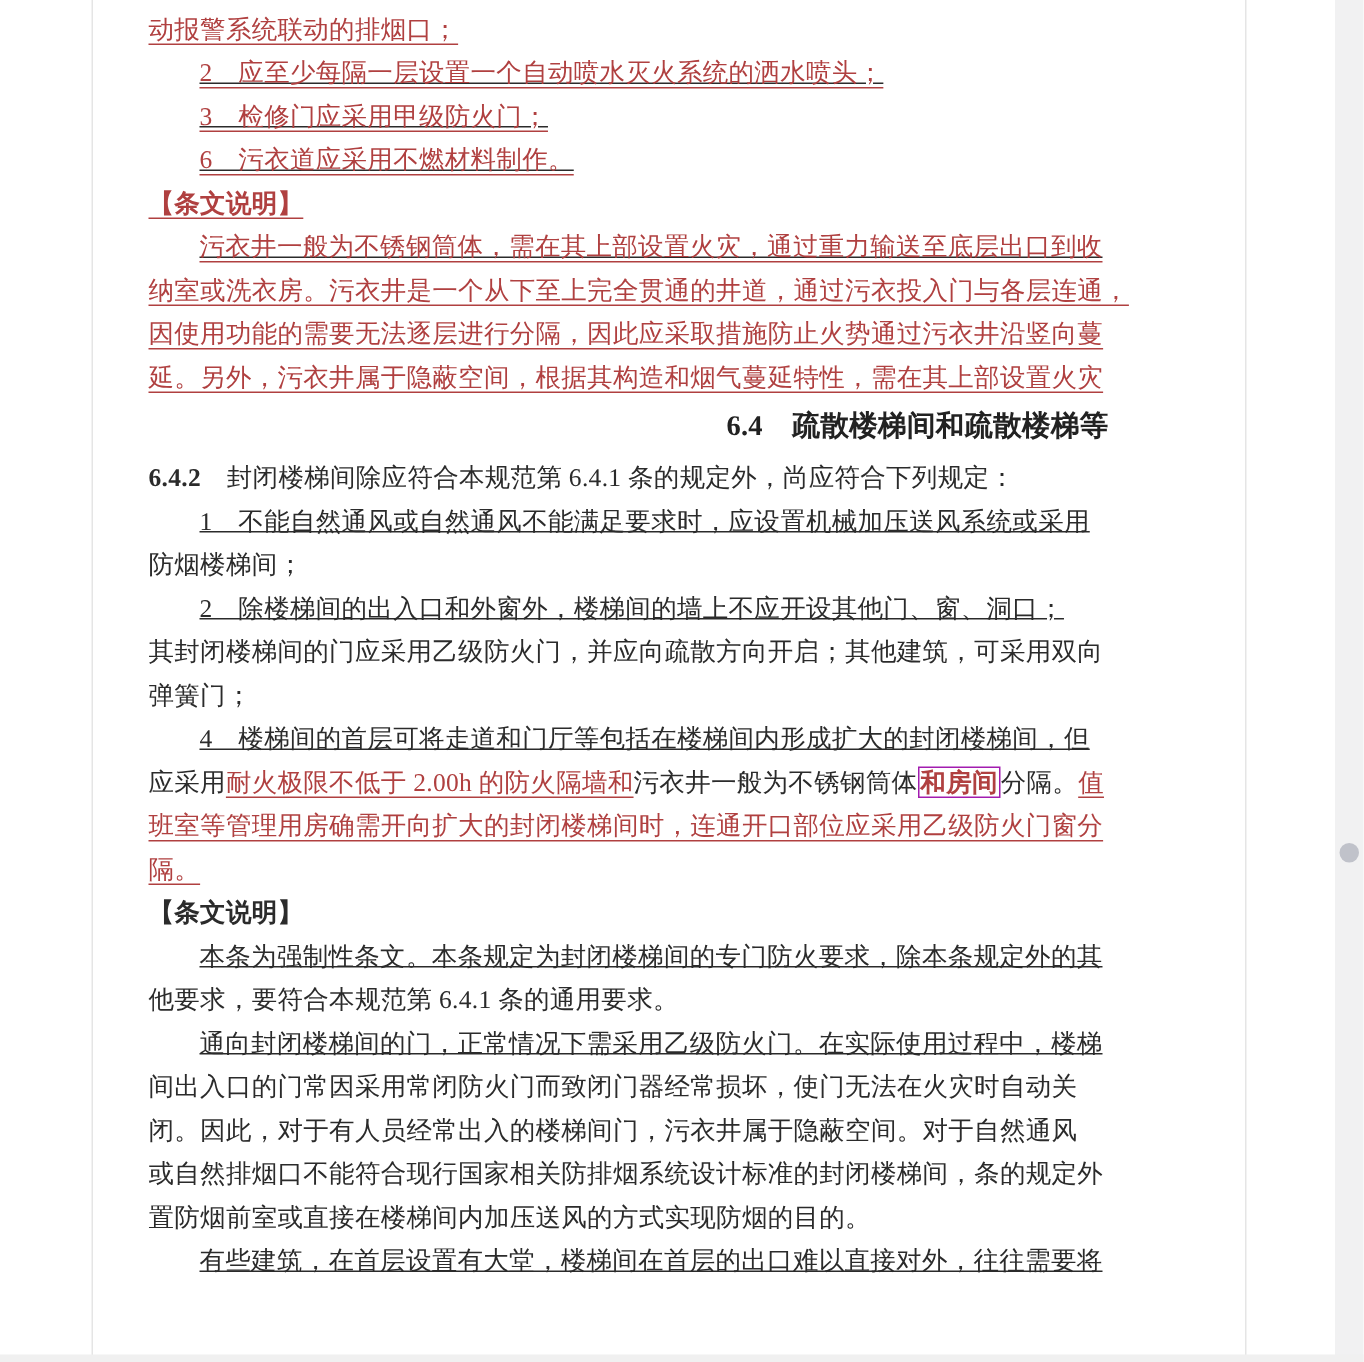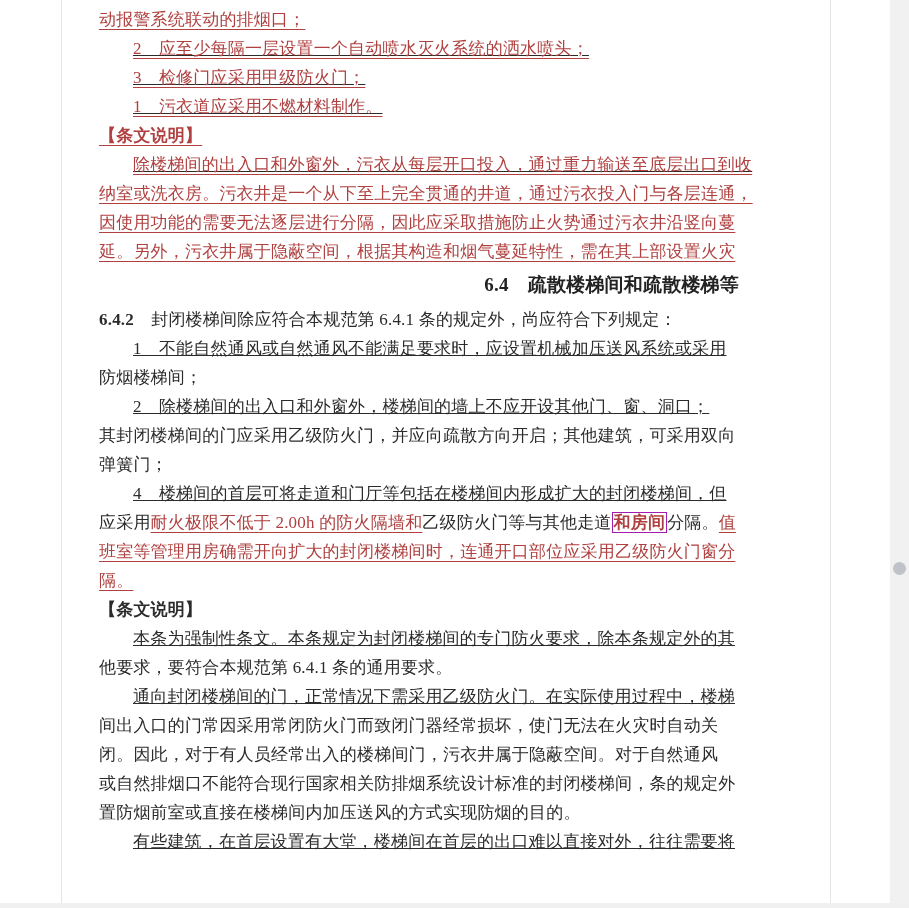--- a/index.html
+++ b/index.html
@@ -70,35 +70,35 @@
 <div class="page-edge edge-left"></div>
 <div class="page-edge edge-right"></div>
 <div class="right-strip"></div>
 <div class="bottom-strip"></div>
 <div class="scroll-dot"></div>
 
 <div class="doc" id="doc">
     <div class="line"><span class="seg-red-underline">动报警系统联动的排烟口；</span></div>
     <div class="line indent"><span class="seg-red-underline">2　应至少每隔一层设置一个自动喷水灭火系统的洒水喷头；</span></div>
     <div class="line indent"><span class="seg-red-underline">3　检修门应采用甲级防火门；</span></div>
-    <div class="line indent"><span class="seg-red-underline">1　污衣道应采用不燃材料制作。</span></div>
+    <div class="line indent"><span class="seg-red-underline">6　污衣道应采用不燃材料制作。</span></div>
     <div class="line"><span class="seg-red-bold-underline">【条文说明】</span></div>
-    <div class="line indent"><span class="seg-red-underline">除楼梯间的出入口和外窗外，污衣从每层开口投入，通过重力输送至底层出口到收</span></div>
+    <div class="line indent"><span class="seg-red-underline">污衣井一般为不锈钢筒体，需在其上部设置火灾，通过重力输送至底层出口到收</span></div>
     <div class="line"><span class="seg-red-underline">纳室或洗衣房。污衣井是一个从下至上完全贯通的井道，通过污衣投入门与各层连通，</span></div>
     <div class="line"><span class="seg-red-underline">因使用功能的需要无法逐层进行分隔，因此应采取措施防止火势通过污衣井沿竖向蔓</span></div>
     <div class="line"><span class="seg-red-underline">延。另外，污衣井属于隐蔽空间，根据其构造和烟气蔓延特性，需在其上部设置火灾</span></div>
     <div class="line center heading-line"><span class="seg-heading">6.4　疏散楼梯间和疏散楼梯等</span></div>
     <div class="line"><span class="seg-black-bold">6.4.2</span><span class="seg-black">　封闭楼梯间除应符合本规范第 6.4.1 条的规定外，尚应符合下列规定：</span></div>
     <div class="line indent"><span class="seg-black">1　不能自然通风或自然通风不能满足要求时，应设置机械加压送风系统或采用</span></div>
     <div class="line"><span class="seg-black">防烟楼梯间；</span></div>
     <div class="line indent"><span class="seg-black">2　除楼梯间的出入口和外窗外，楼梯间的墙上不应开设其他门、窗、洞口；</span></div>
     <div class="line"><span class="seg-black">其封闭楼梯间的门应采用乙级防火门，并应向疏散方向开启；其他建筑，可采用双向</span></div>
     <div class="line"><span class="seg-black">弹簧门；</span></div>
     <div class="line indent"><span class="seg-black">4　楼梯间的首层可将走道和门厅等包括在楼梯间内形成扩大的封闭楼梯间，但</span></div>
-    <div class="line"><span class="seg-black">应采用</span><span class="seg-red-underline">耐火极限不低于 2.00h 的防火隔墙和</span><span class="seg-black">乙级防火门等与其他走道</span><span class="seg-red-boxed">和房间</span><span class="seg-black">分隔。</span><span class="seg-red-underline">值</span></div>
+    <div class="line"><span class="seg-black">应采用</span><span class="seg-red-underline">耐火极限不低于 2.00h 的防火隔墙和</span><span class="seg-black">污衣井一般为不锈钢筒体</span><span class="seg-red-boxed">和房间</span><span class="seg-black">分隔。</span><span class="seg-red-underline">值</span></div>
     <div class="line"><span class="seg-red-underline">班室等管理用房确需开向扩大的封闭楼梯间时，连通开口部位应采用乙级防火门窗分</span></div>
     <div class="line"><span class="seg-red-underline">隔。</span></div>
     <div class="line"><span class="seg-black-bold">【条文说明】</span></div>
     <div class="line indent"><span class="seg-black">本条为强制性条文。本条规定为封闭楼梯间的专门防火要求，除本条规定外的其</span></div>
     <div class="line"><span class="seg-black">他要求，要符合本规范第 6.4.1 条的通用要求。</span></div>
     <div class="line indent"><span class="seg-black">通向封闭楼梯间的门，正常情况下需采用乙级防火门。在实际使用过程中，楼梯</span></div>
     <div class="line"><span class="seg-black">间出入口的门常因采用常闭防火门而致闭门器经常损坏，使门无法在火灾时自动关</span></div>
     <div class="line"><span class="seg-black">闭。因此，对于有人员经常出入的楼梯间门，污衣井属于隐蔽空间。对于自然通风</span></div>
     <div class="line"><span class="seg-black">或自然排烟口不能符合现行国家相关防排烟系统设计标准的封闭楼梯间，条的规定外</span></div>
     <div class="line"><span class="seg-black">置防烟前室或直接在楼梯间内加压送风的方式实现防烟的目的。</span></div>

